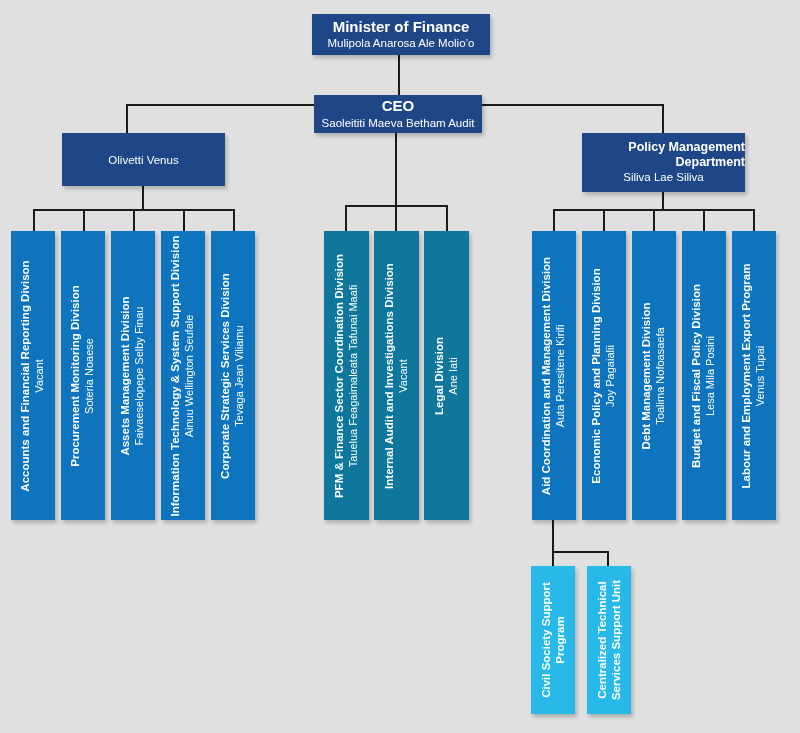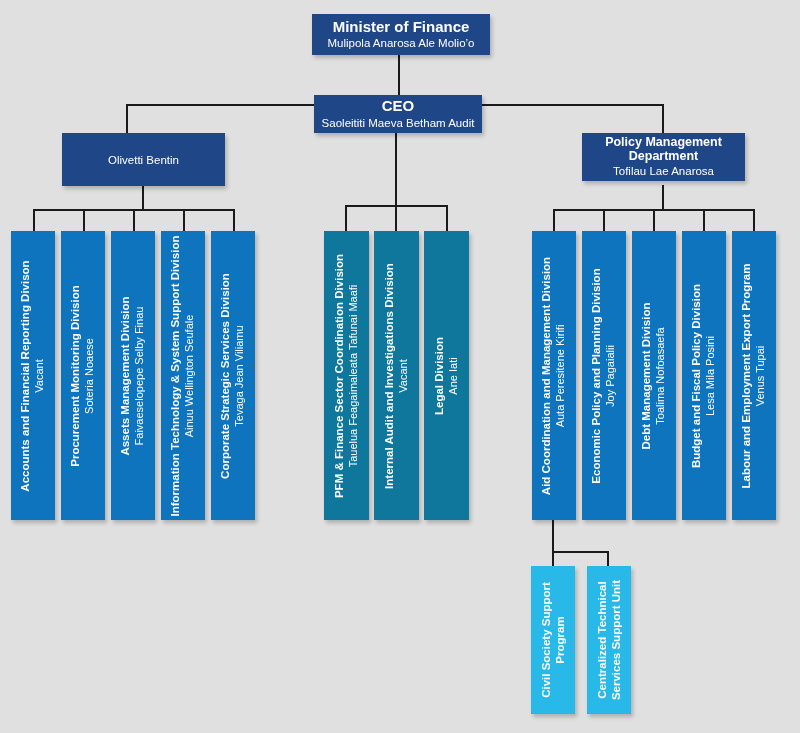--- a/index.html
+++ b/index.html
@@ -20,21 +20,21 @@
     box-shadow:2px 3px 4px rgba(0,0,0,0.22);
     box-sizing:border-box;
   }
   .navy{background:#1f4788;}
   .blue{background:#0e74bd;}
   .teal{background:#0f779b;}
   .cyan{background:#29b9e8;}
   .node-h{
     display:flex;flex-direction:column;
     align-items:center;justify-content:center;
-    text-align:center;
+    text-align:right;
   }
   .node-h .title{font-weight:bold;font-size:12.5px;line-height:1.15;}
   .node-h .person{font-size:11.5px;line-height:1.2;margin-top:2px;}
   .big .title{font-size:15px;}
   .rot{
     position:absolute;top:50%;left:50%;
     transform:translate(-50%,-50%) rotate(-90deg);
     text-align:center;
   }
   .vbox .rot{width:283px;}
@@ -83,26 +83,26 @@
     <div class="title">Minister of Finance</div>
     <div class="person">Mulipola Anarosa Ale Molio’o</div>
   </div>
 
   <div class="node navy node-h big" style="left:314px;top:95px;width:168px;height:38px;">
     <div class="title">CEO</div>
     <div class="person">Saoleititi Maeva Betham Audit</div>
   </div>
 
   <div class="node navy node-h" style="left:62px;top:133px;width:163px;height:53px;">
-    <div class="person">Olivetti Bentin</div>
+    <div class="person">Olivetti Venus</div>
   </div>
 
-  <div class="node navy node-h" style="left:582px;top:133px;width:163px;height:48px;">
+  <div class="node navy node-h" style="left:582px;top:133px;width:163px;height:59px;">
     <div class="title">Policy Management Department</div>
-    <div class="person">Tofilau Lae Anarosa</div>
+    <div class="person">Siliva Lae Siliva</div>
   </div>
 
   <div class="node blue vbox" style="left:11px;top:231px;width:44px;height:289px;">
     <div class="rot">
       <div class="title">Accounts and Financial Reporting Divison</div>
       <div class="person">Vacant</div>
     </div>
   </div>
   <div class="node blue vbox" style="left:61px;top:231px;width:44px;height:289px;">
     <div class="rot">

